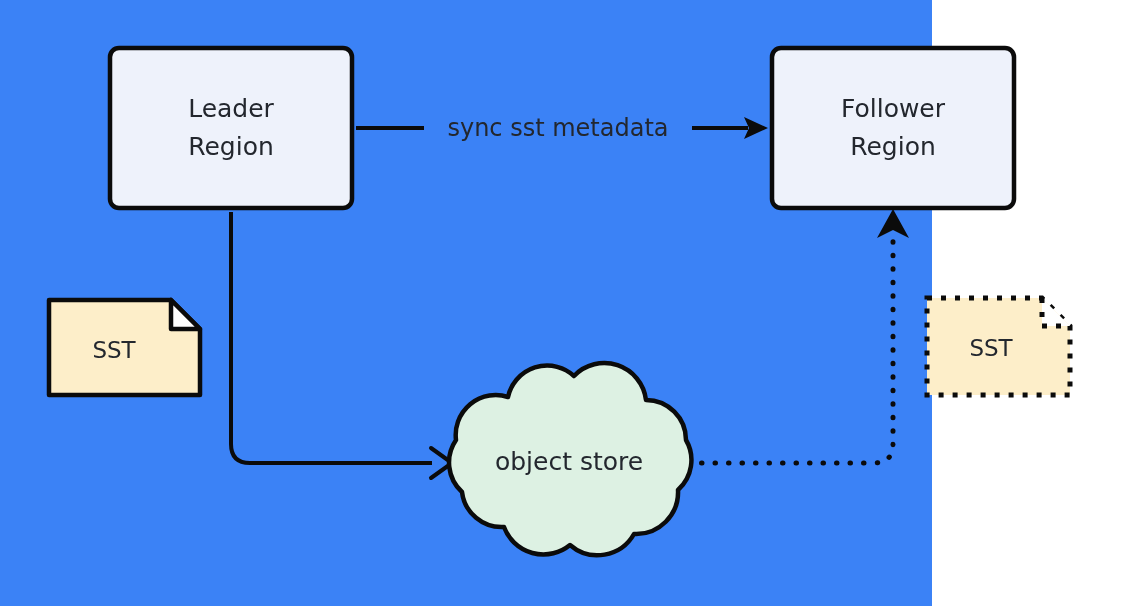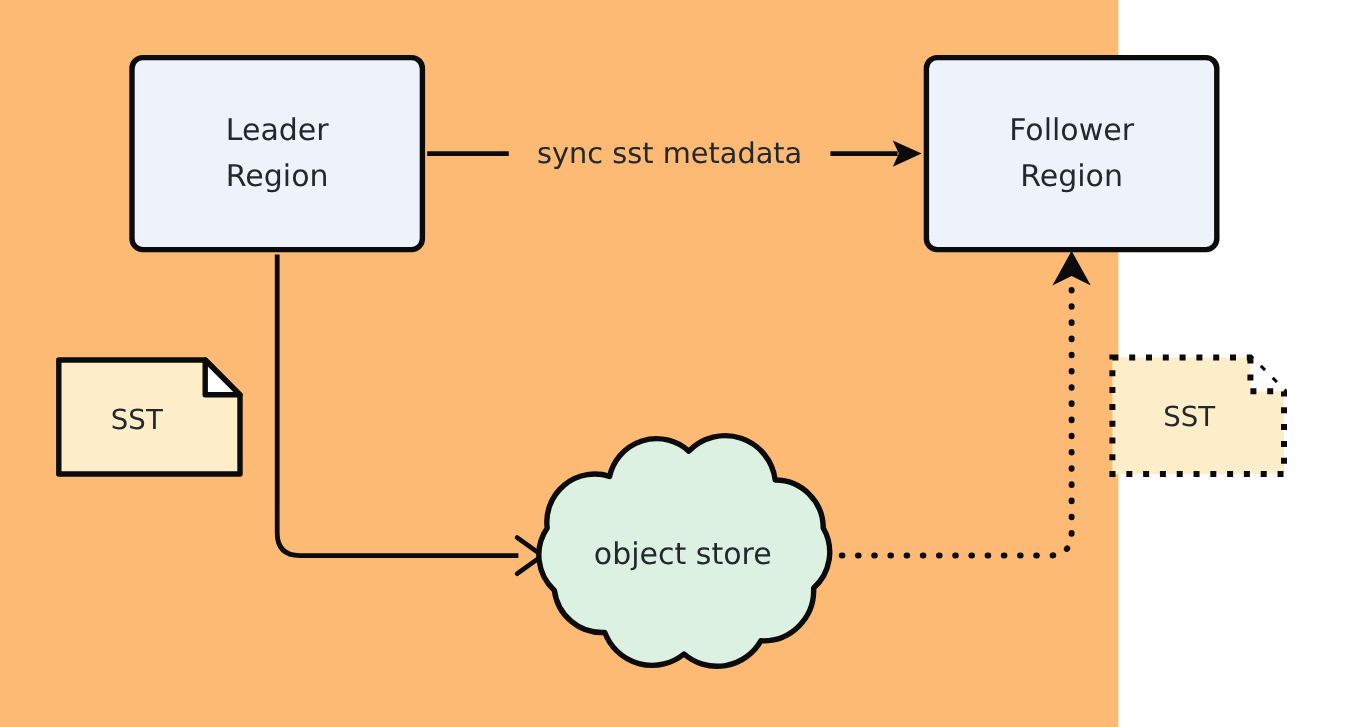--- a/index.html
+++ b/index.html
@@ -10,21 +10,21 @@
   body {
     width: 1124px;
     height: 606px;
     font-family: "DejaVu Sans", "Liberation Sans", sans-serif;
     overflow: hidden;
   }
   #diagram-root {
     position: relative;
     width: 932px;
     height: 606px;
-    background: #fdba74;
+    background: #3b82f6;
   }
   svg#diagram-canvas {
     display: block;
     width: 1124px;
     height: 606px;
   }
   .node-label {
     font-family: "DejaVu Sans", "Liberation Sans", sans-serif;
     font-size: 25px;
     fill: #23272e;

